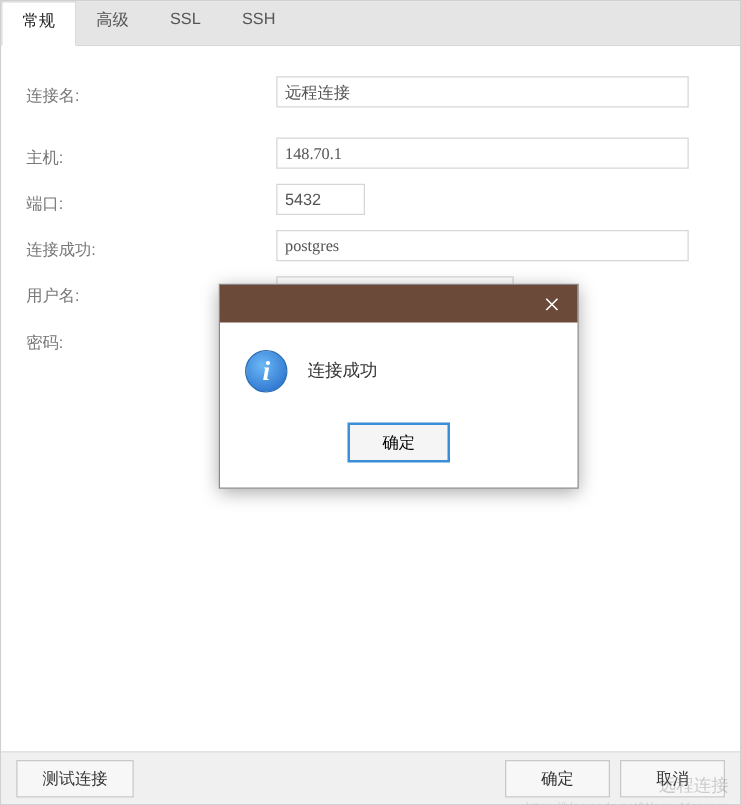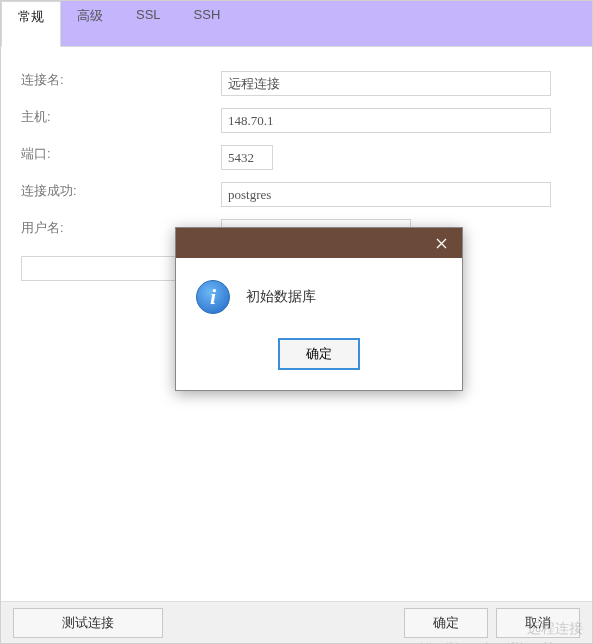--- a/index.html
+++ b/index.html
@@ -15,23 +15,23 @@
     .window {
       width: 593px;
       height: 644px;
       background: #fff;
       border: 1px solid #d0d0d0;
       display: flex;
       flex-direction: column;
     }
     .tabs {
       display: flex;
-      background: #c4b5fd;
+      background: #e5e5e5;
       border-bottom: 1px solid #d8d8d8;
-      height: 46px;
+      height: 36px;
     }
     .tab {
       padding: 6px 16px;
       color: #555;
       cursor: pointer;
       border-right: 1px solid transparent;
       font-size: 13px;
     }
     .tab.active {
       background: #fff;
@@ -40,59 +40,59 @@
       margin-bottom: -1px;
       color: #222;
     }
     .form-area {
       flex: 1;
       padding: 24px 20px 10px 20px;
       background: #fff;
     }
     .form-row {
       display: flex;
-      align-items: flex-start;
+      align-items: flex-end;
       margin-bottom: 12px;
     }
-    .form-row.gap { margin-top: 12px; }
+    .form-row.gap { margin-top: 24px; }
     .label {
       width: 200px;
       color: #777;
       font-size: 13px;
     }
     .input {
       border: 1px solid #d6d6d6;
       height: 25px;
       padding: 2px 6px;
       font-size: 13px;
       color: #555;
       background: #fff;
     }
     .input-wide { width: 330px; font-family: Liberation Serif, serif; }
-    .input-port { width: 52px; font-family: Liberation Serif, serif; }
+    .input-port { width: 71px; }
     .input-user { width: 190px; }
     .footer {
       height: 42px;
       background: #f0f0f0;
       border-top: 1px solid #ddd;
       display: flex;
       align-items: center;
       padding: 0 12px;
     }
     .footer-left { flex: 0 0 auto; }
     .footer-right { margin-left: auto; display: flex; gap: 8px; }
     .btn {
       border: 1px solid #c8c8c8;
       background: #f7f7f7;
       padding: 5px 28px;
       font-size: 13px;
       color: #333;
       cursor: pointer;
     }
-    .btn-wide { padding: 5px 48px; }
+    .btn-wide { padding: 5px 20px; }
     
     
     .dialog {
       position: absolute;
       left: 175px;
       top: 227px;
       width: 288px;
       background: #fff;
       border: 1px solid #888;
       box-shadow: 0 3px 14px rgba(0,0,0,0.35);
@@ -199,20 +199,21 @@
       <div class="label">连接成功:</div>
       <input class="input input-wide" value="postgres" style="">
     </div>
 
     <div class="form-row">
       <div class="label">用户名:</div>
       <input class="input input-user" value="postgres" style="">
     </div>
 
     <div class="form-row">
+      <div class="label">密码:</div>
       <input type="password" class="input input-user" value="" style="">
     </div>
   </div>
 
   <div class="footer">
     <div class="footer-left">
       <button class="btn btn-wide">测试连接</button>
     </div>
     <div class="footer-right">
       <button class="btn">确定</button>
@@ -224,21 +225,21 @@
 <div class="dialog">
   <div class="dialog-titlebar">
     <div class="close-btn">
       <svg width="11" height="11" viewBox="0 0 11 11">
           <path d="M1 1 L10 10 M10 1 L1 10" stroke="#fff" stroke-width="1.3"></path>
         </svg>
     </div>
   </div>
   <div class="dialog-body">
     <div class="info-icon">i</div>
-    <div class="dialog-msg">初始数据库</div>
+    <div class="dialog-msg">连接成功</div>
   </div>
   <div class="dialog-footer">
     <button class="dialog-btn">确定</button>
   </div>
 </div>
 
 <div class="watermark">远程连接</div>
 <div class="watermark-sub">https://blog.csdn.net/Wang_Manman</div>
 
 </body></html>

